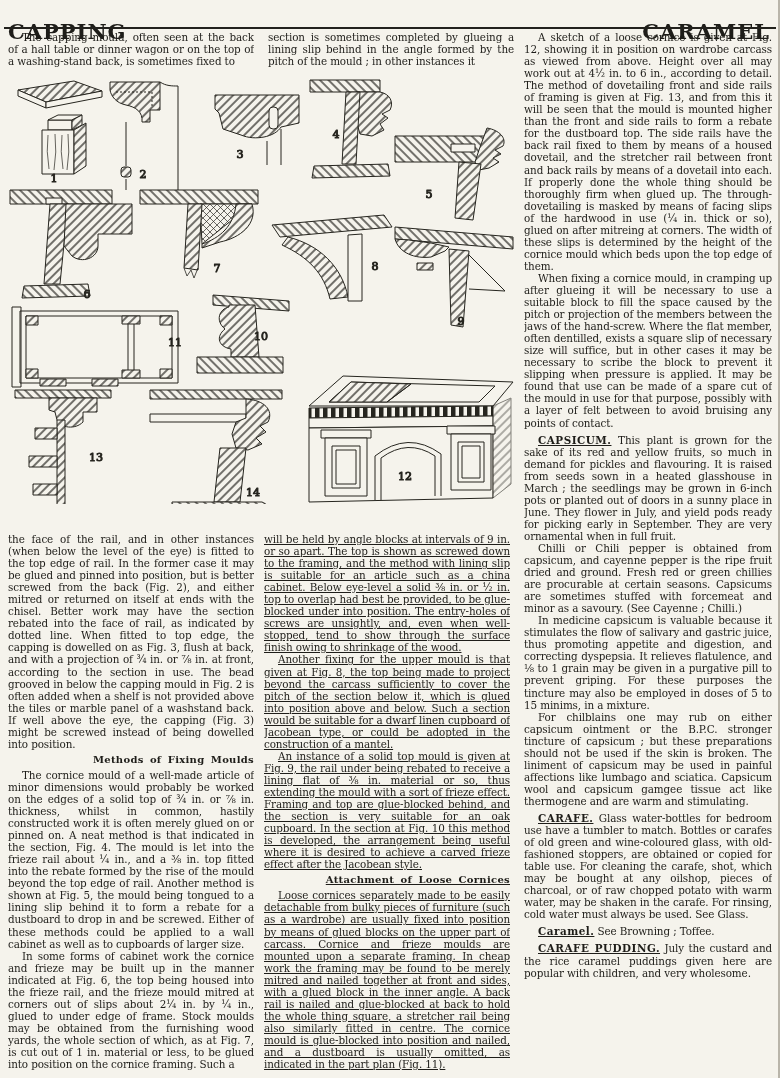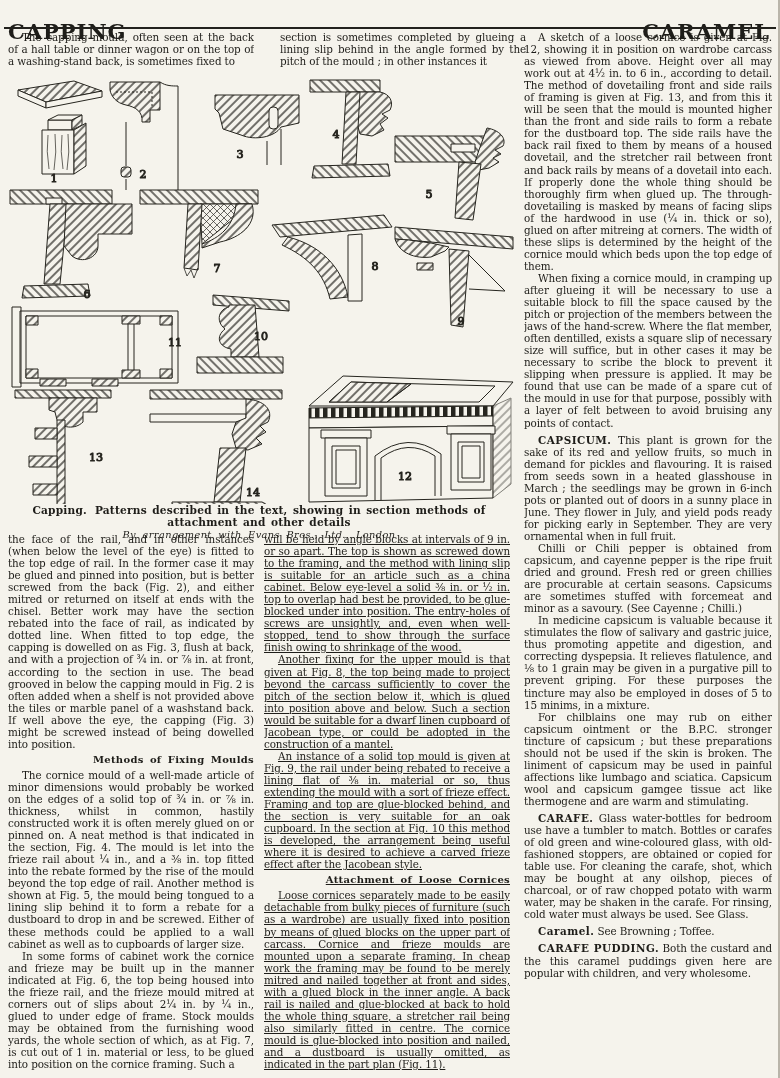--- a/index.html
+++ b/index.html
@@ -15,29 +15,29 @@
   .hw { position:absolute; top:16px; font-size:21px; font-weight:bold; letter-spacing:1px; }
   .hw-left { left:0; }
   .hw-right { right:0; }
   .pageno { position:absolute; top:1px; left:0; right:0; text-align:center; font-size:14.5px; }
   .rule { position:absolute; top:27px; left:4px; right:4px; border-top:2px solid #22211d; }
 
   
   .btxt { font-size:10.4px; line-height:12.05px; text-align:justify; letter-spacing:-0.12px; }
   .col { position:absolute; overflow:hidden; }
   .col1-top { top:31px; left:8px;   width:246px; height:45px; }
-  .col2-top { top:31px; left:280px; width:246px; height:45px; }
+  .col2-top { top:31px; left:268px; width:246px; height:45px; }
   .col3     { top:31px; left:524px; width:248px; height:1040px; }
   .col1-bot { top:533px; left:8px;   width:246px; height:545px; }
   .col2-bot { top:533px; left:264px; width:246px; height:545px;text-decoration:underline; }
 
   p.para { margin:0; text-indent:14px; }
   p.cont { margin:0; text-indent:0; }
   p.entry { margin-top:5px; }
-  .headword { font-weight:bold; letter-spacing:0.5px; }
+  .headword { font-weight:bold; letter-spacing:0.5px;text-decoration:underline; }
   h3.subhead {
     margin:4px 0 3px; text-align:right; font-size:10px; font-weight:bold;
     letter-spacing:0.3px; word-spacing:2.5px;
   }
 
   
   .figure { position:absolute; left:2px; top:76px; width:514px; height:428px; }
   .figure svg { display:block; }
   .caption { position:absolute; top:504px; left:0; width:518px; text-align:center; }
   .caption .cap1 { font-size:10.6px; font-weight:bold; letter-spacing:0.2px; word-spacing:1.5px; }
@@ -227,26 +227,20 @@
       <text class="fignum" text-anchor="middle" x="373" y="194">8</text>
       <text class="fignum" text-anchor="middle" x="459" y="249">9</text>
       <text class="fignum" text-anchor="middle" x="259" y="264">10</text>
       <text class="fignum" text-anchor="middle" x="173" y="270">11</text>
       <text class="fignum" text-anchor="middle" x="403" y="404">12</text>
       <text class="fignum" text-anchor="middle" x="94" y="385">13</text>
       <text class="fignum" text-anchor="middle" x="251" y="420">14</text>
     </svg>
   </div>
 
-  <div class="caption">
-    <div class="cap1">
-      <span class="capterm">Capping.</span><span>Patterns described in the text, showing in section methods of attachment and other details</span>
-    </div>
-    <div class="cap2">By arrangement with Evans Bros., Ltd., London</div>
-  </div>
 
   <div class="col col1-bot btxt">
     <p class="cont">the face of the rail, and in other instances (when below the level of the eye) is fitted to the top edge of rail. In the former case it may be glued and pinned into position, but is better screwed from the back (Fig. 2), and either mitred or returned on itself at ends with the chisel. Better work may have the section rebated into the face of rail, as indicated by dotted line. When fitted to top edge, the capping is dowelled on as Fig. 3, flush at back, and with a projection of ¾ in. or ⅞ in. at front, according to the section in use. The bead grooved in below the capping mould in Fig. 2 is often added when a shelf is not provided above the tiles or marble panel of a washstand back. If well above the eye, the capping (Fig. 3) might be screwed instead of being dowelled into position.</p>
     <h3 class="subhead">Methods of Fixing Moulds</h3>
     <p class="para">The cornice mould of a well-made article of minor dimensions would probably be worked on the edges of a solid top of ¾ in. or ⅞ in. thickness, whilst in common, hastily constructed work it is often merely glued on or pinned on. A neat method is that indicated in the section, Fig. 4. The mould is let into the frieze rail about ¼ in., and a ⅜ in. top fitted into the rebate formed by the rise of the mould beyond the top edge of rail. Another method is shown at Fig. 5, the mould being tongued to a lining slip behind it to form a rebate for a dustboard to drop in and be screwed. Either of these methods could be applied to a wall cabinet as well as to cupboards of larger size.</p>
     <p class="para">In some forms of cabinet work the cornice and frieze may be built up in the manner indicated at Fig. 6, the top being housed into the frieze rail, and the frieze mould mitred at corners out of slips about 2¼ in. by ¼ in., glued to under edge of frame. Stock moulds may be obtained from the furnishing wood yards, the whole section of which, as at Fig. 7, is cut out of 1 in. material or less, to be glued into position on the cornice framing. Such a</p>
   </div>
 
   <div class="col col2-bot btxt">
     <p class="cont">will be held by angle blocks at intervals of 9 in. or so apart. The top is shown as screwed down to the framing, and the method with lining slip is suitable for an article such as a china cabinet. Below eye-level a solid ⅜ in. or ½ in. top to overlap had best be provided, to be glue-blocked under into position. The entry-holes of screws are unsightly, and, even when well-stopped, tend to show through the surface finish owing to shrinkage of the wood.</p>
@@ -269,16 +263,16 @@
     <p class="para entry">
       <span class="headword">CARAFE.</span>
       <span>Glass water-bottles for bedroom use have a tumbler to match. Bottles or carafes of old green and wine-coloured glass, with old-fashioned stoppers, are obtained or copied for table use. For cleaning the carafe, shot, which may be bought at any oilshop, pieces of charcoal, or of raw chopped potato with warm water, may be shaken in the carafe. For rinsing, cold water must always be used. See Glass.</span>
     </p>
     <p class="para entry">
       <span class="headword">Caramel.</span>
       <span>See Browning ; Toffee.</span>
     </p>
     <p class="para entry">
       <span class="headword">CARAFE PUDDING.</span>
-      <span>Both the custard and the this caramel puddings given here are popular with children, and very wholesome.</span>
+      <span>July the custard and the rice caramel puddings given here are popular with children, and very wholesome.</span>
     </p>
   </div>
 </div>
 
 </body></html>

